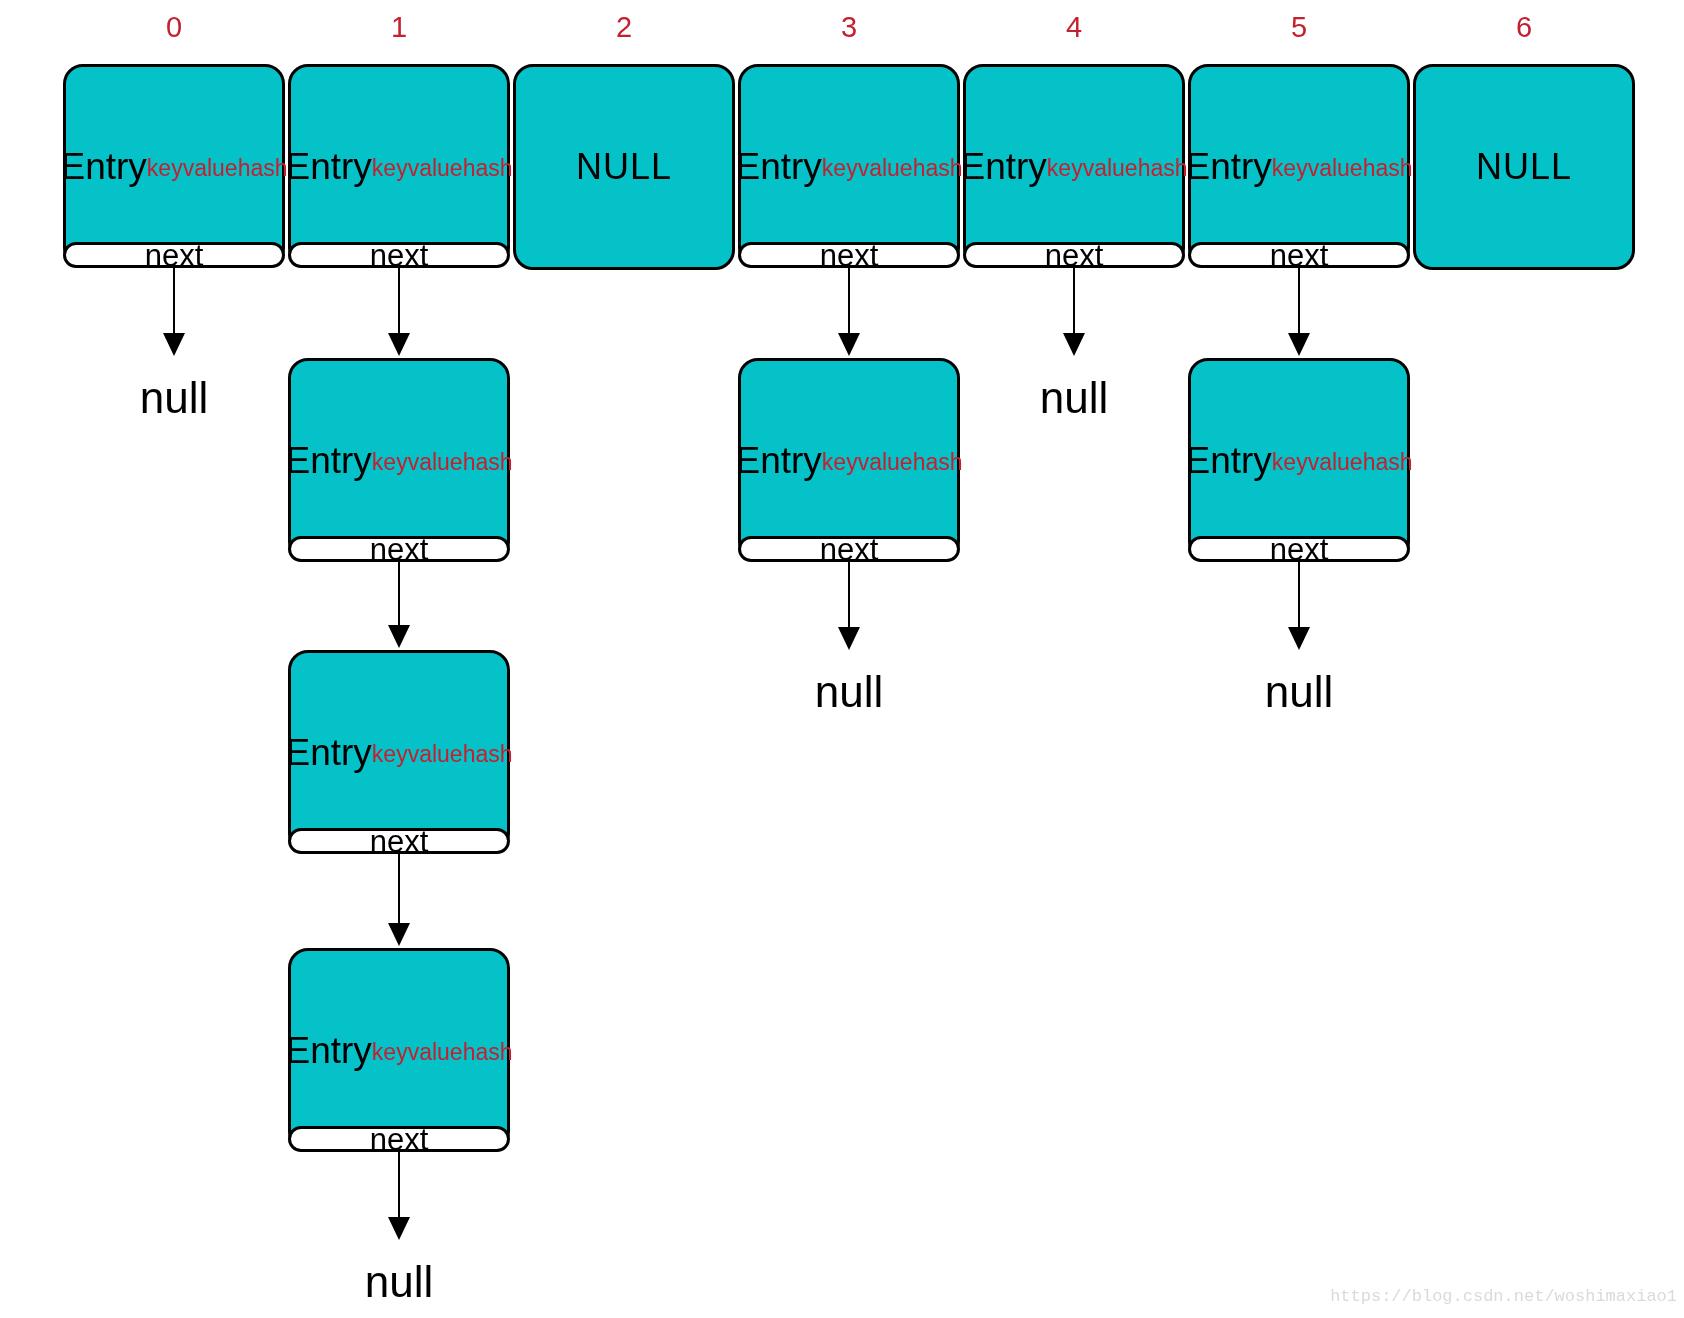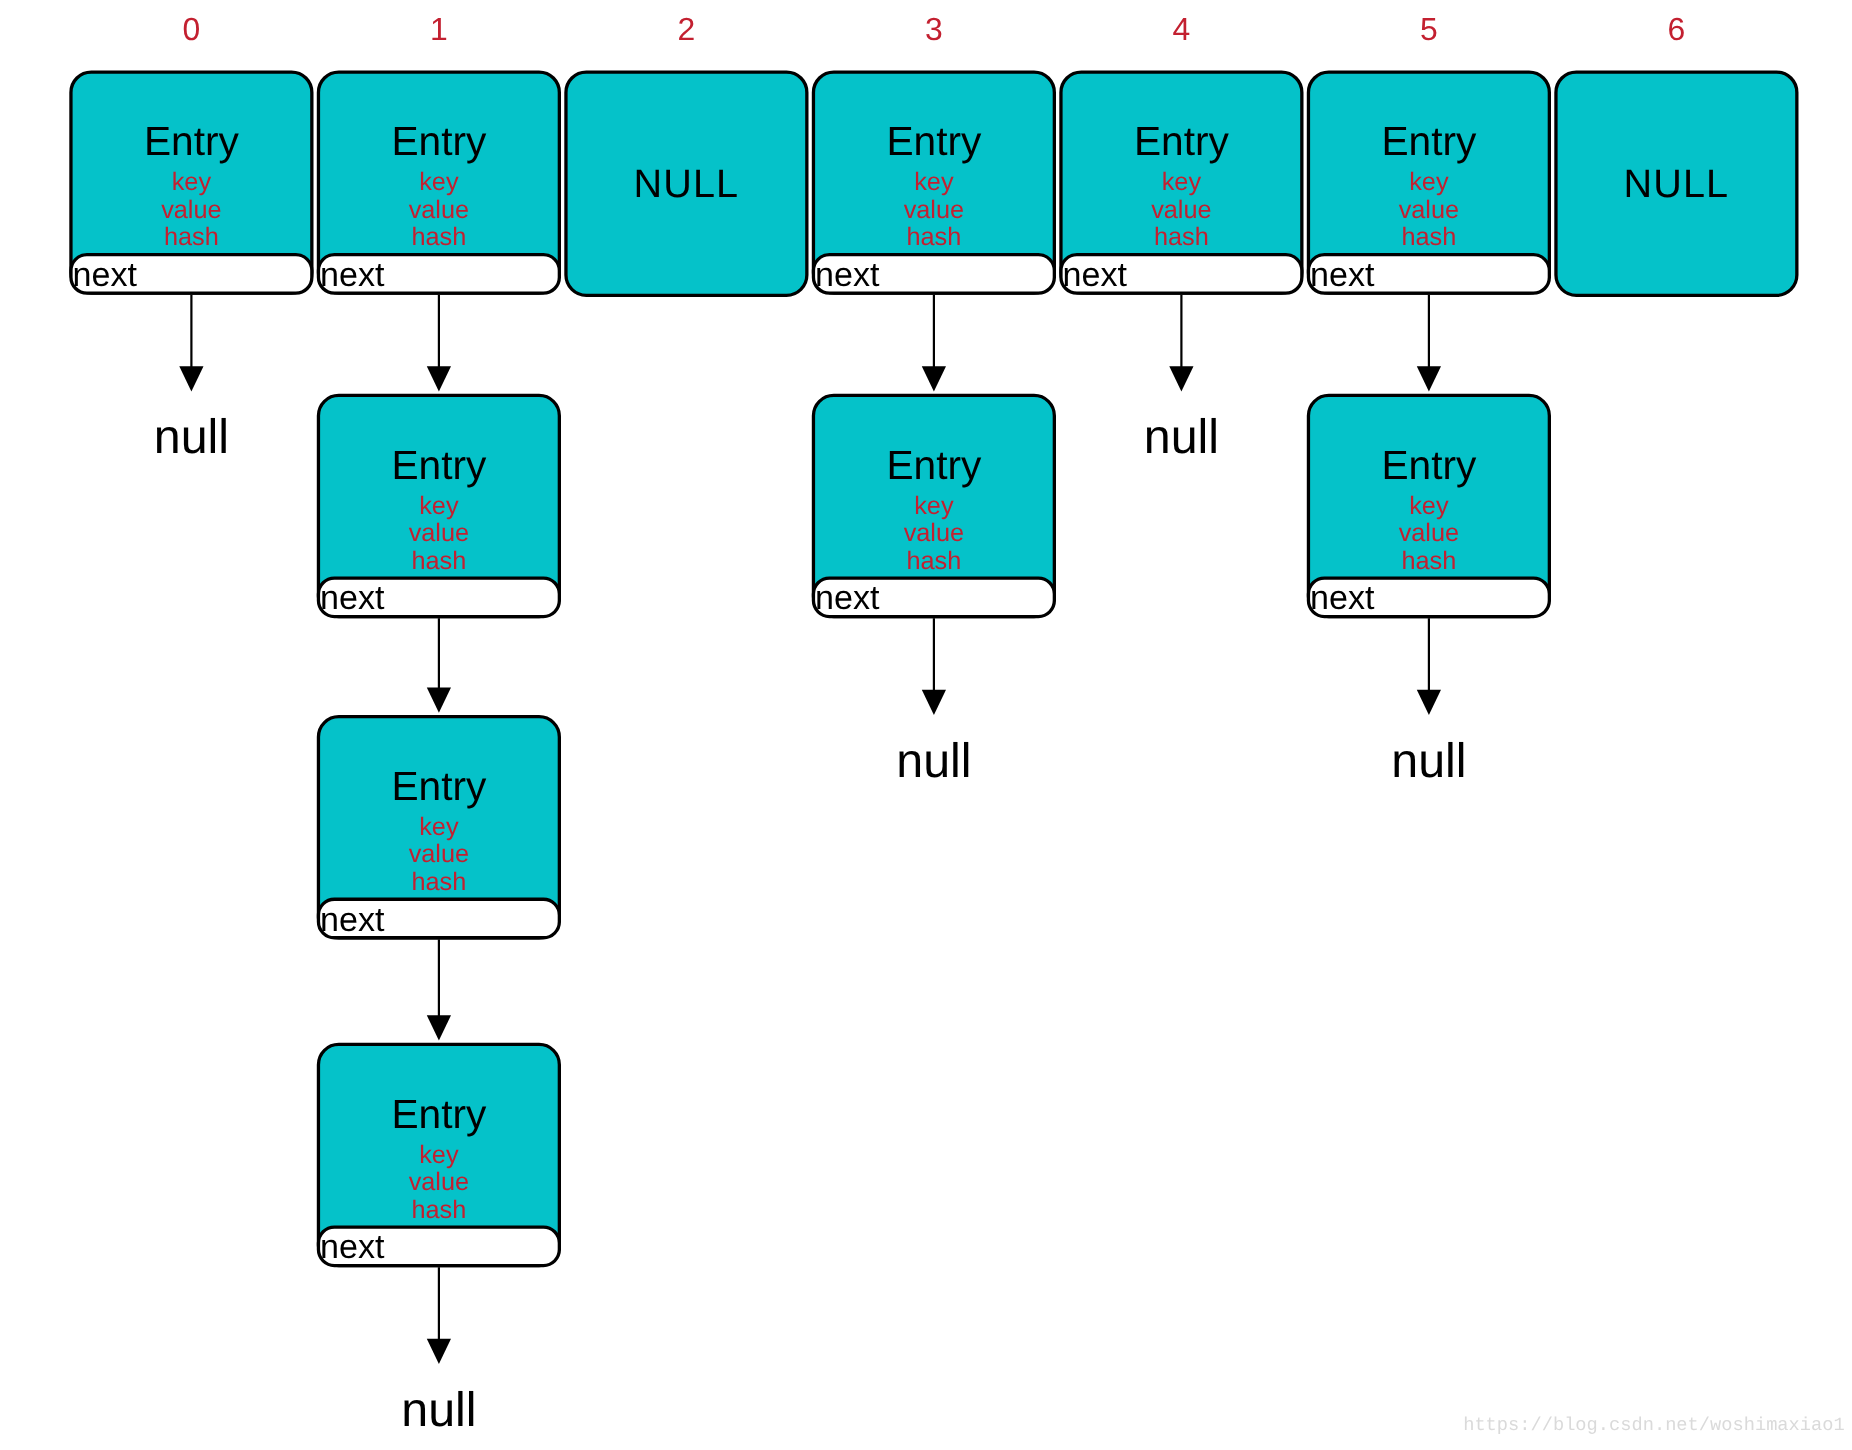--- a/index.html
+++ b/index.html
@@ -21,43 +21,43 @@
     position:absolute;
     width:222px;height:204px;
     box-sizing:border-box;
     background:var(--teal);
     border:3px solid #000;
     border-radius:20px;
   }
   .entry-content{
     position:absolute;
     left:0;right:0;top:0;bottom:36px;
-    display:flex;flex-direction:column;
+    display:flex;flex-direction:row;
     align-items:center;justify-content:center;
     padding-top:40px;
     border-radius:28px;
   }
   .entry-title{
     font-size:37px;line-height:41px;
     color:#000;
     margin-bottom:4px;
   }
   .entry-field{
     font-size:23px;line-height:25px;
     color:var(--red);
   }
   .next-band{
     position:absolute;
     left:-3px;right:-3px;bottom:-3px;
-    height:38px;
+    height:26px;
     box-sizing:border-box;
     background:#ffffff;
     border:3px solid #000;
     border-radius:16px;
-    display:flex;align-items:center;justify-content:flex-start;
+    display:flex;align-items:center;justify-content:center;
   }
   .next-band span{
     font-size:31px;line-height:31px;color:#000;
   }
   .null-box{
     position:absolute;
     width:222px;height:206px;
     box-sizing:border-box;
     background:var(--teal);
     border:3px solid #000;

